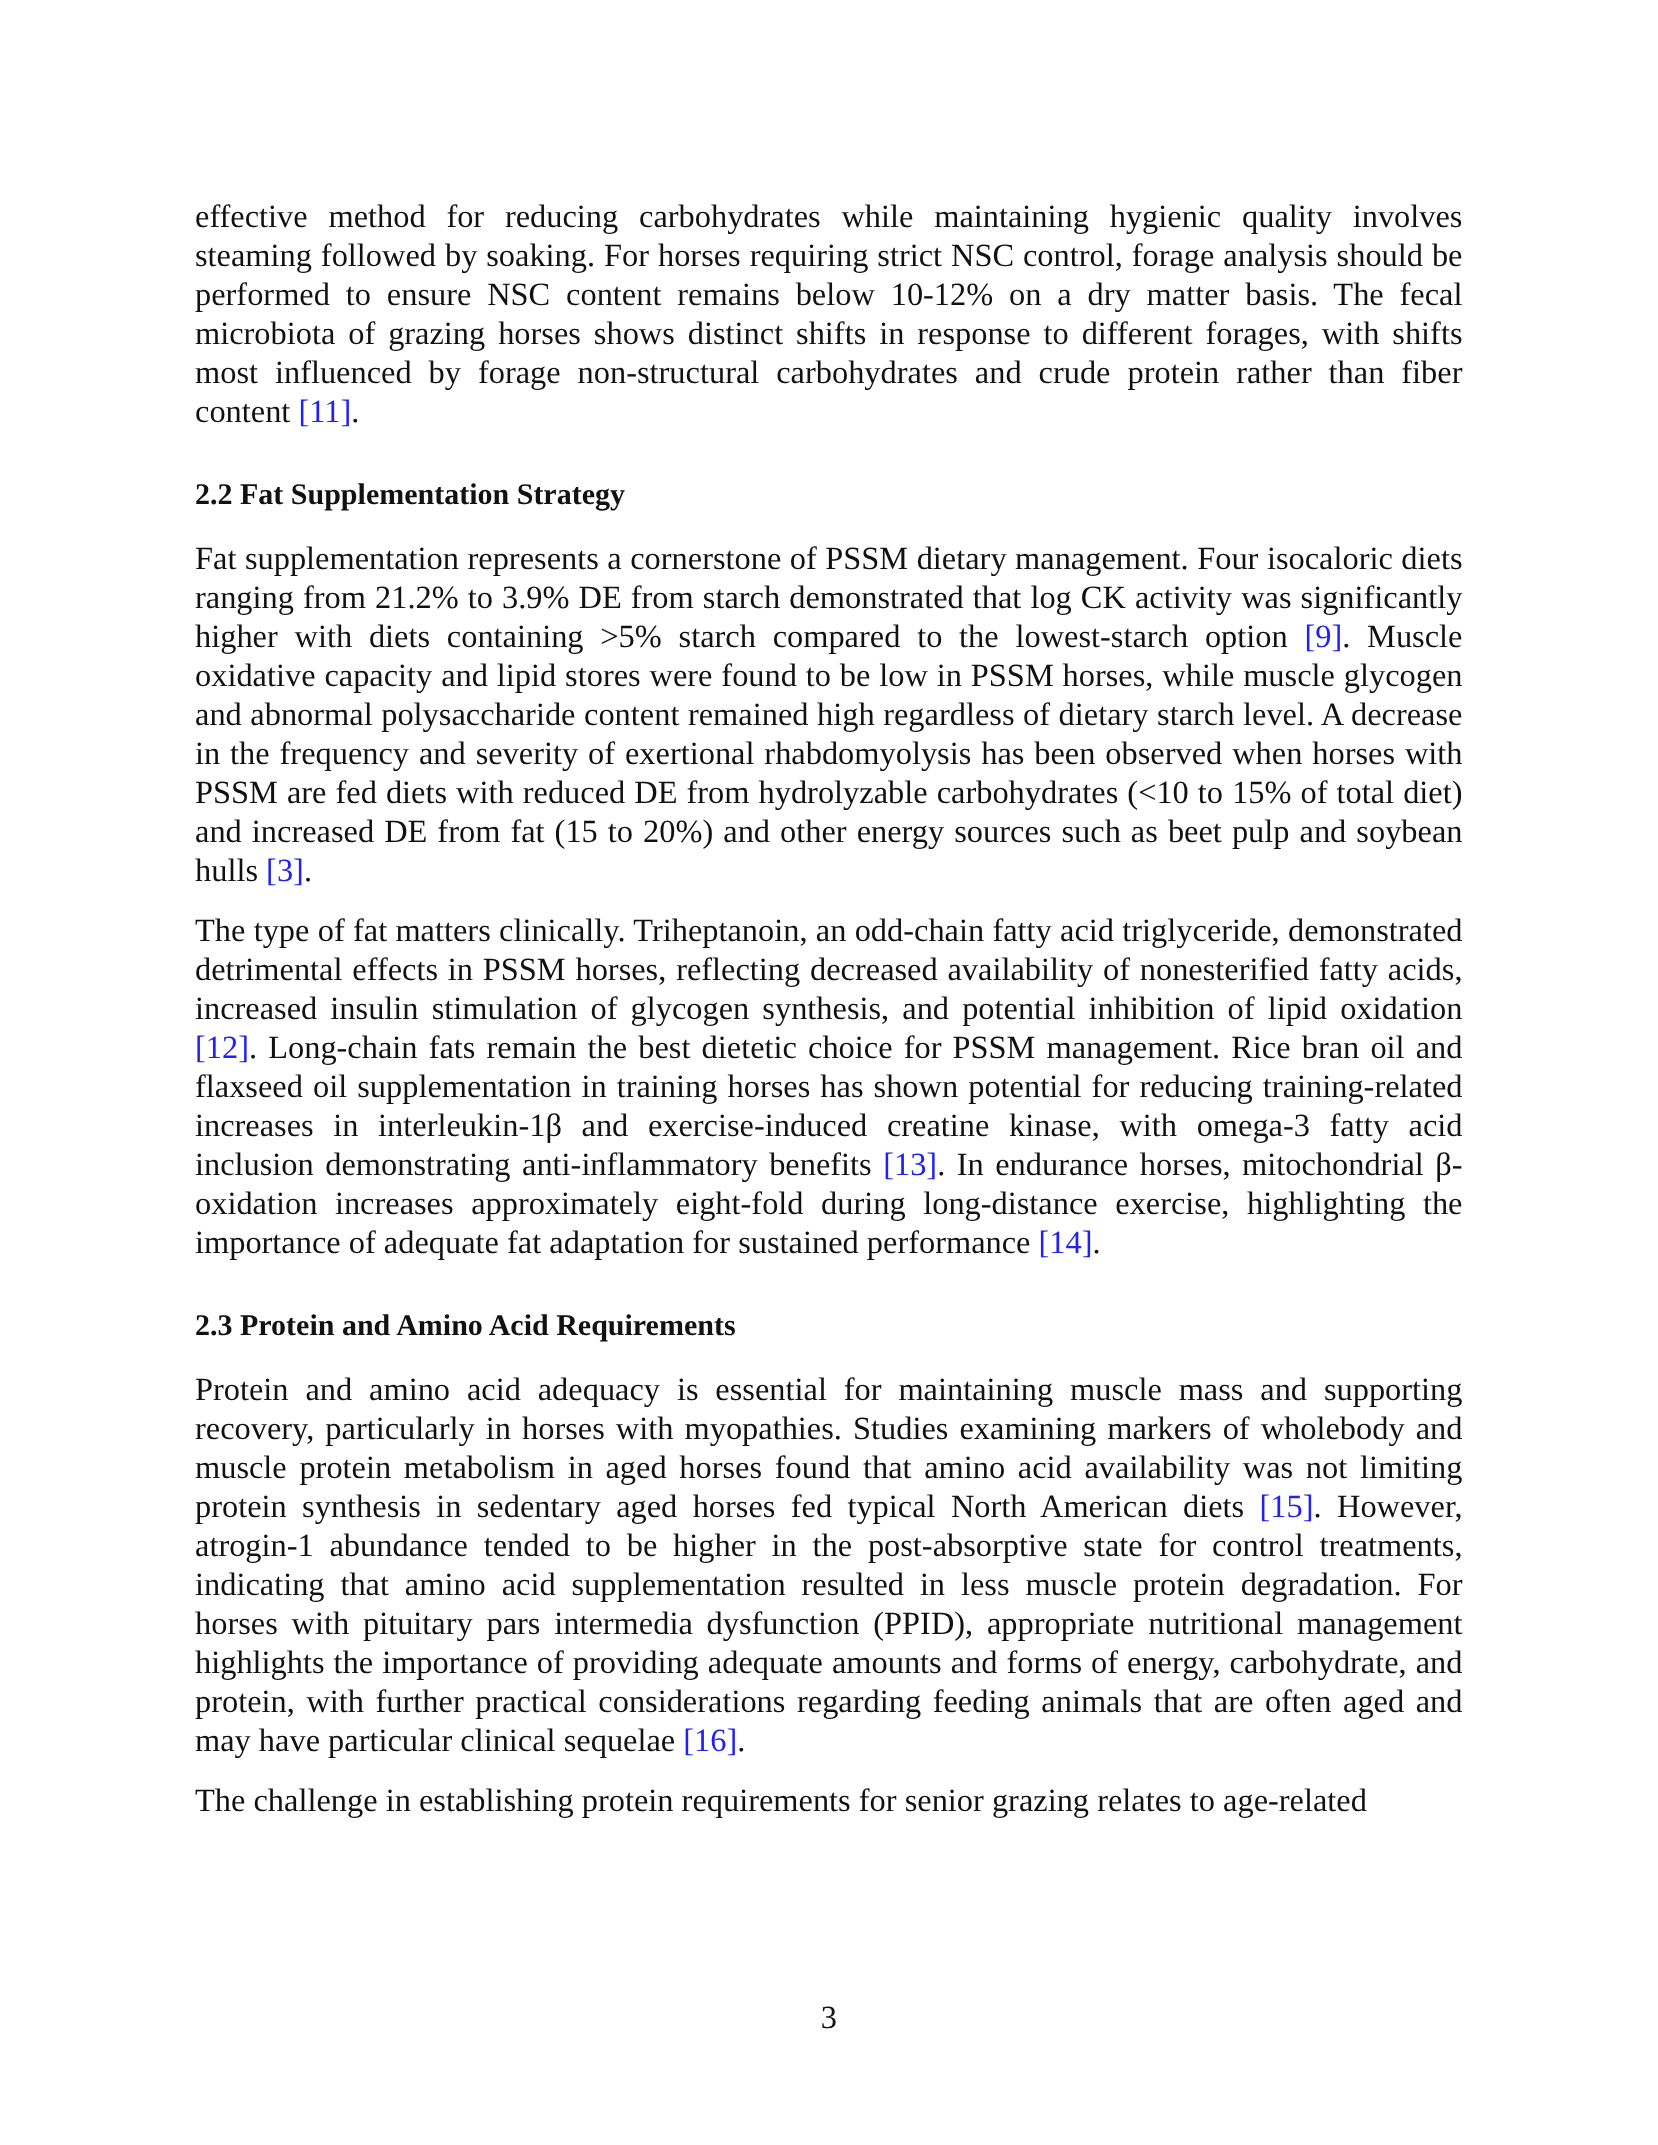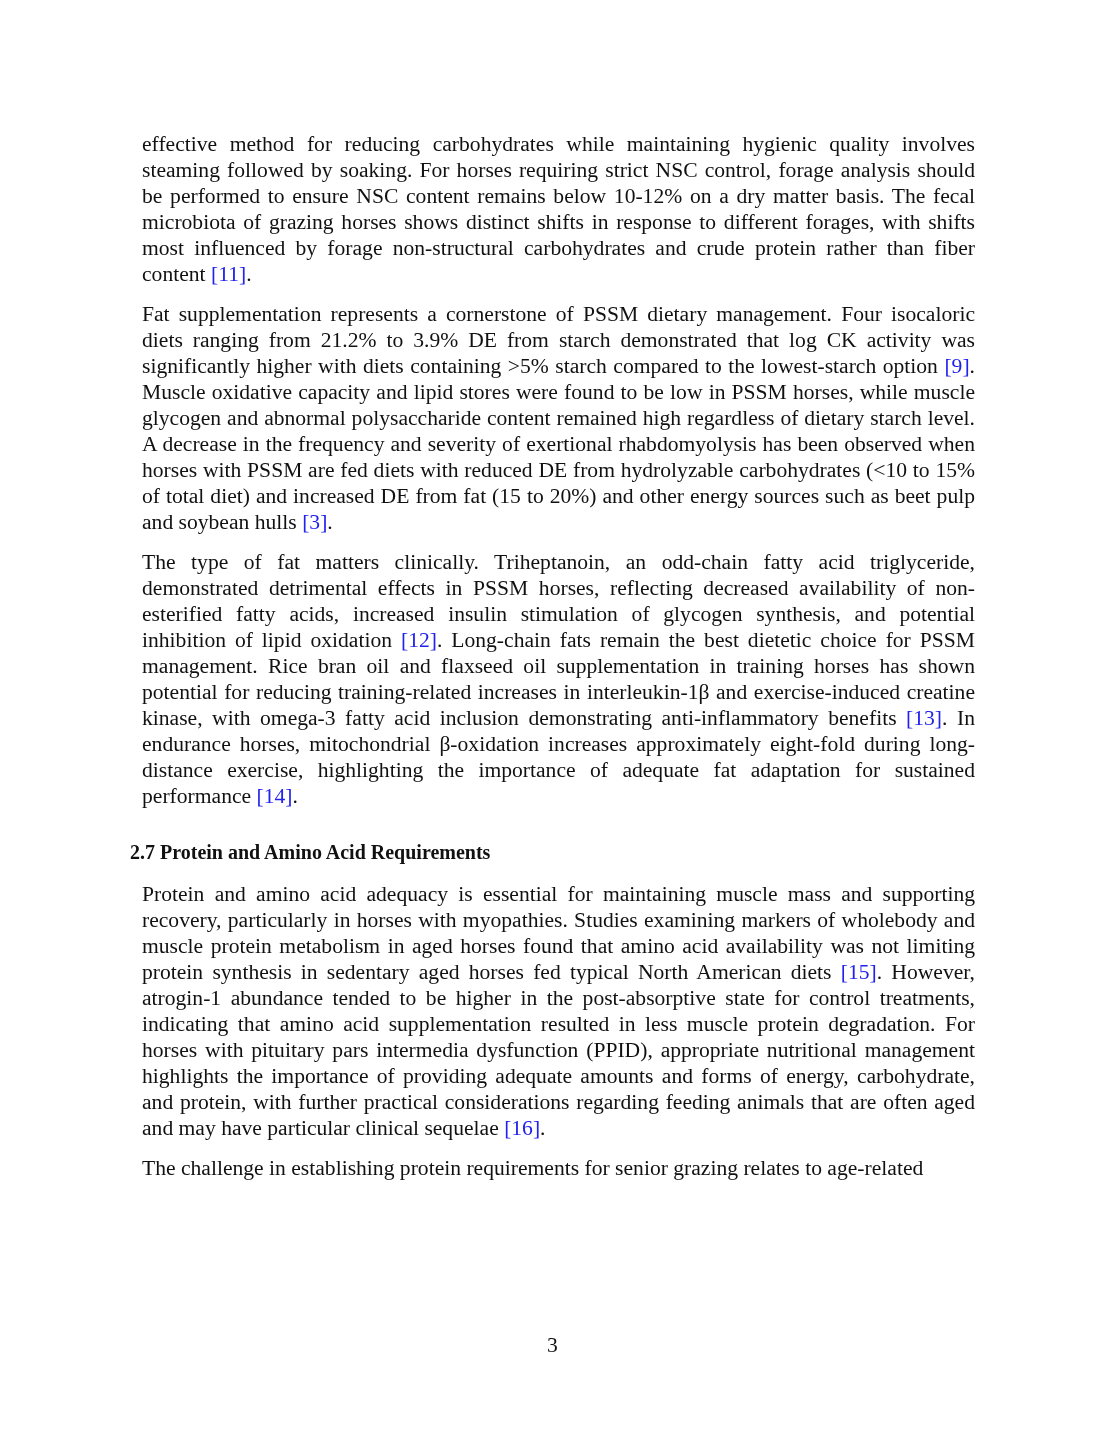--- a/index.html
+++ b/index.html
@@ -2,45 +2,46 @@
 <html><head>
 <meta charset="utf-8">
 <style>
   html, body { margin: 0; padding: 0; background: #ffffff; }
   body { width: 1105px; height: 1430px; position: relative; overflow: hidden; }
   .page {
     position: absolute; left: 130px; top: 131px; width: 845px;
     font-family: "Liberation Serif", "DejaVu Serif", serif;
     font-size: 21.6px; line-height: 26px; color: #111111;
   }
-  p { margin: 0 0 14px 12px; text-align: justify; hyphens: manual; }
+  p { margin: 0 0 14px 0; text-align: justify; hyphens: manual; }
   h3 {
     font-family: "Liberation Serif", "DejaVu Serif", serif;
     font-weight: bold; font-size: 20px; line-height: 26px;
     margin: 30px 0 16px 0; color: #111111;
   }
   .cite { color: #2222ee; text-decoration: none; }
   .page-number {
     position: absolute; left: 0; width: 1105px; top: 1333px; text-align: center;
     font-family: "Liberation Serif", "DejaVu Serif", serif; font-size: 21.6px; color: #111111;
   }
 </style>
 </head>
 <body>
 
 <div class="page">
 
   <p><span>effective method for reducing carbohydrates while maintaining hygienic quality involves steaming followed by soaking.  For horses requiring strict NSC control, forage analysis should be performed to ensure NSC content remains below 10-12% on a dry matter ba­sis.  The fecal microbiota of grazing horses shows distinct shifts in response to different forages, with shifts most influenced by forage non-structural carbohydrates and crude protein rather than fiber content </span><a class="cite">[11]</a><span>.</span></p>
 
+  <h3>2.2 Fat Supplementation Strategy</h3>
 
   <p><span>Fat supplementation represents a cornerstone of PSSM dietary management.  Four isocaloric diets ranging from 21.2% to 3.9% DE from starch demonstrated that log CK activity was significantly higher with diets containing &gt;5% starch compared to the lowest-starch option </span><a class="cite">[9]</a><span>. Muscle oxidative capacity and lipid stores were found to be low in PSSM horses, while muscle glycogen and abnormal polysaccharide content remained high regardless of dietary starch level.  A decrease in the frequency and severity of exertional rhabdomyolysis has been observed when horses with PSSM are fed diets with reduced DE from hydrolyzable carbohydrates (&lt;10 to 15% of total diet) and increased DE from fat (15 to 20%) and other energy sources such as beet pulp and soybean hulls </span><a class="cite">[3]</a><span>.</span></p>
 
   <p><span>The type of fat matters clinically.  Triheptanoin, an odd-chain fatty acid triglyceride, demonstrated detrimental effects in PSSM horses, reflecting decreased availability of non­esterified fatty acids, increased insulin stimulation of glycogen synthesis, and potential inhibition of lipid oxidation </span><a class="cite">[12]</a><span>. Long-chain fats remain the best dietetic choice for PSSM management. Rice bran oil and flaxseed oil supplementation in training horses has shown potential for reducing training-related increases in interleukin-1β and exercise-induced creatine kinase, with omega-3 fatty acid inclusion demonstrating anti-inflammatory benefits </span><a class="cite">[13]</a><span>.  In endurance horses, mitochondrial β-oxidation increases approximately eight-fold during long-distance exercise, highlighting the importance of adequate fat adaptation for sustained performance </span><a class="cite">[14]</a><span>.</span></p>
 
-  <h3>2.7 Protein and Amino Acid Requirements</h3>
+  <h3>2.3 Protein and Amino Acid Requirements</h3>
 
   <p><span>Protein and amino acid adequacy is essential for maintaining muscle mass and supporting recovery, particularly in horses with myopathies.  Studies examining markers of whole­body and muscle protein metabolism in aged horses found that amino acid availability was not limiting protein synthesis in sedentary aged horses fed typical North American diets </span><a class="cite">[15]</a><span>. However, atrogin-1 abundance tended to be higher in the post-absorptive state for control treatments, indicating that amino acid supplementation resulted in less mus­cle protein degradation.  For horses with pituitary pars intermedia dysfunction (PPID), appropriate nutritional management highlights the importance of providing adequate amounts and forms of energy, carbohydrate, and protein, with further practical consid­erations regarding feeding animals that are often aged and may have particular clinical sequelae </span><a class="cite">[16]</a><span>.</span></p>
 
   <p><span>The challenge in establishing protein requirements for senior grazing relates to age-related</span></p>
 
 </div>
 
 <div class="page-number">3</div>
 
 </body></html>

